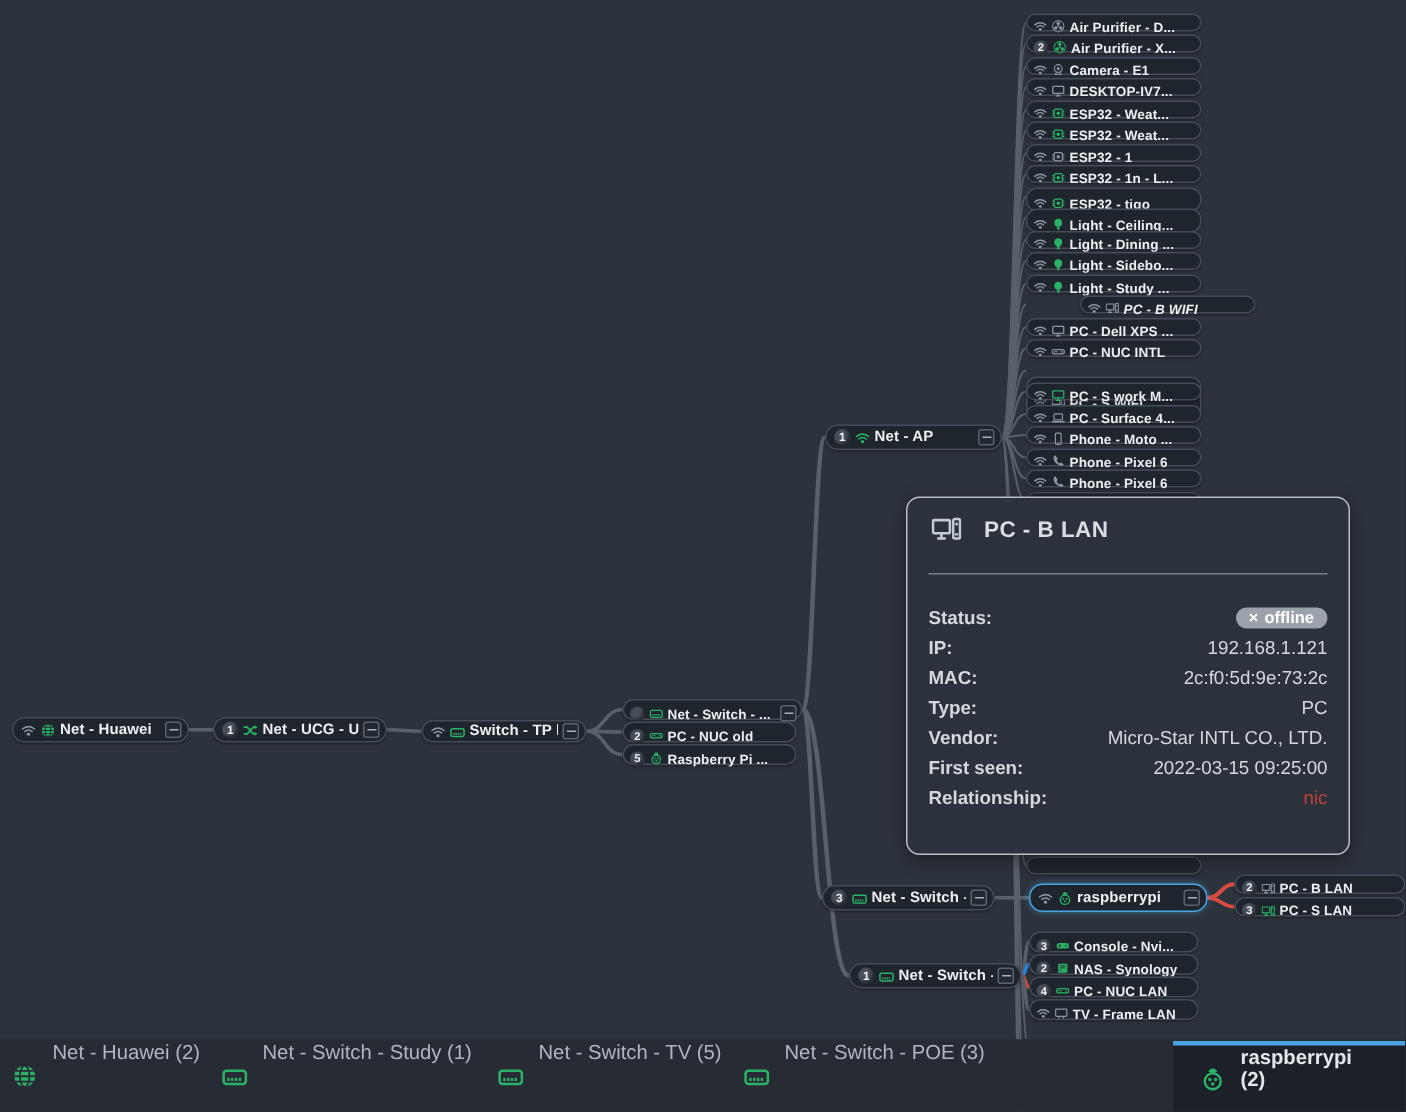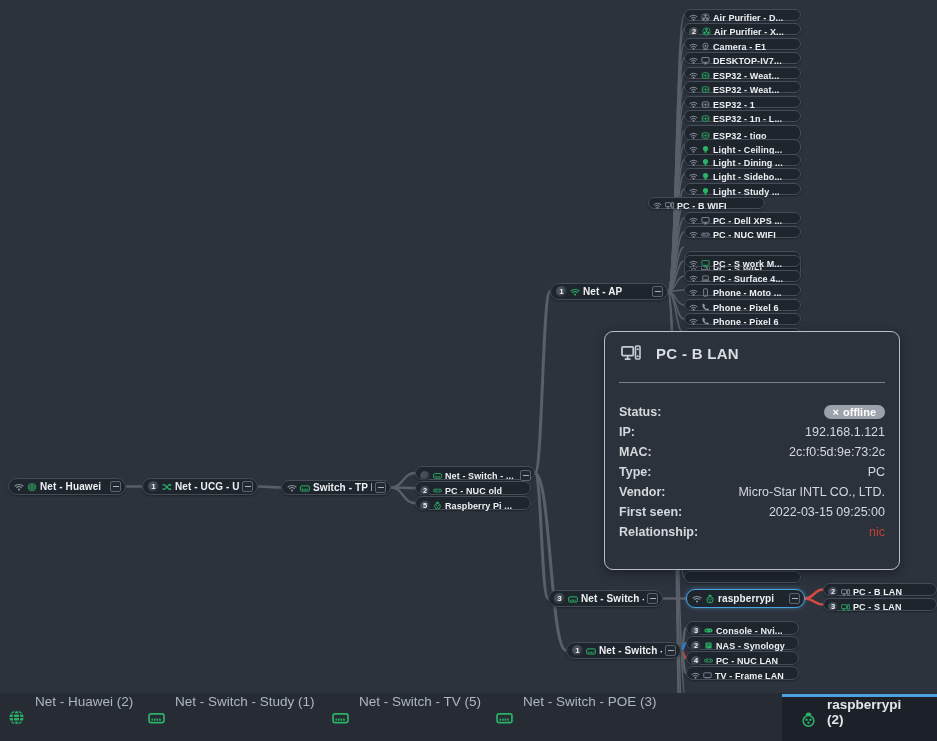--- a/index.html
+++ b/index.html
@@ -547,21 +547,21 @@
           </svg>
         </span>
         <span class="icon" style="color: var(--green);">
           <svg viewBox="0 0 16 16">
             <circle cx="8" cy="6.2" r="4.6" fill="currentColor"></circle>
             <path d="M6.2 11.6h3.6M6.6 13.6h2.8" stroke="currentColor" stroke-width="1.6"></path>
           </svg>
         </span>
         <span class="label">Light - Study ...</span>
       </div>
-      <div class="node sm" style="left: 648px; top: 197px; width: 117px; height: 12px;">
+      <div class="node sm" style="left: 720px; top: 197px; width: 117px; height: 12px; font-style: italic;">
         <span class="icon" style="color: var(--gray_icon);">
           <svg viewBox="0 0 16 16">
             <path d="M1.6 6.4a9.4 9.4 0 0 1 12.8 0" fill="none" stroke="currentColor" stroke-width="1.7" stroke-linecap="round"></path>
             <path d="M4.2 9a5.6 5.6 0 0 1 7.6 0" fill="none" stroke="currentColor" stroke-width="1.7" stroke-linecap="round"></path>
             <circle cx="8" cy="11.9" r="1.7" fill="currentColor"></circle>
           </svg>
         </span>
         <span class="icon" style="color: var(--gray_icon);">
           <svg viewBox="0 0 16 16">
             <rect x="0.8" y="3" width="9" height="7" rx="0.8" fill="none" stroke="currentColor" stroke-width="1.4"></rect>
@@ -597,21 +597,21 @@
             <circle cx="8" cy="11.9" r="1.7" fill="currentColor"></circle>
           </svg>
         </span>
         <span class="icon" style="color: var(--gray_icon);">
           <svg viewBox="0 0 16 16">
             <rect x="0.8" y="5.6" width="14.4" height="5" rx="2.5" fill="none" stroke="currentColor" stroke-width="1.5"></rect>
             <circle cx="12" cy="8.1" r="1" fill="currentColor"></circle>
             <path d="M3.2 8.1h4" stroke="currentColor" stroke-width="1.2"></path>
           </svg>
         </span>
-        <span class="label">PC - NUC WIFI</span>
+        <span class="label">PC - NUC INTL</span>
       </div>
       <div class="node sm" style="left: 684px; top: 251px; width: 117px; height: 30px;">
         <span class="icon" style="color: var(--gray_icon);">
           <svg viewBox="0 0 16 16">
             <path d="M1.6 6.4a9.4 9.4 0 0 1 12.8 0" fill="none" stroke="currentColor" stroke-width="1.7" stroke-linecap="round"></path>
             <path d="M4.2 9a5.6 5.6 0 0 1 7.6 0" fill="none" stroke="currentColor" stroke-width="1.7" stroke-linecap="round"></path>
             <circle cx="8" cy="11.9" r="1.7" fill="currentColor"></circle>
           </svg>
         </span>
         <span class="icon" style="color: var(--gray_icon);">

